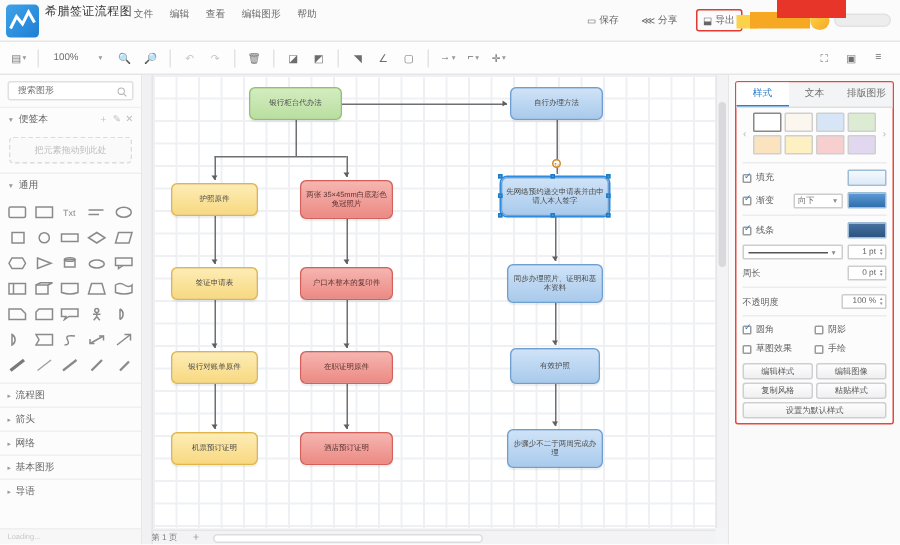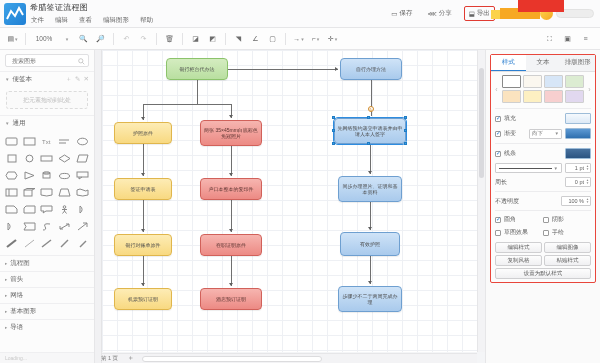--- a/index.html
+++ b/index.html
@@ -13,21 +13,21 @@
     overflow: hidden;
     -webkit-font-smoothing: antialiased;
   }
   .app { width:600px; height:363px; display:flex; flex-direction:column; position:relative; }
 
   
   .titlebar { height:28px; background:#fbfbfc; border-bottom:1px solid #e6e6e8; display:flex; align-items:flex-start; position:relative; }
   .logo { width:22px; height:22px; margin:3px 4px 0 4px; border-radius:3px;
           background:linear-gradient(135deg,#3da3e8,#1f7fd4); position:relative; overflow:hidden; flex:none; }
   .logo svg { position:absolute; left:2px; top:3px; }
-  .title-block { display:flex; flex-direction:column; justify-content:flex-start; padding-top:2px; }
+  .title-block { display:flex; flex-direction:row; justify-content:flex-start; padding-top:2px; }
   .doc-title { font-size:8px; color:#3a3a3a; line-height:11px; letter-spacing:.3px; }
   .menubar { display:flex; gap:9px; margin-top:2px; }
   .menu-item { font-size:6.5px; color:#6b6b6b; cursor:pointer; padding:1px 1px; }
 
   .title-right { margin-left:auto; display:flex; align-items:center; gap:9px; padding:6px 6px 0 0; }
   .tool-btn { display:flex; align-items:center; gap:2px; font-size:6.5px; color:#666; cursor:pointer; padding:2px 3px; border-radius:2px; }
   .tool-btn.boxed { border:1.2px solid #e03b32; padding:2px 4px; border-radius:2px; }
   .avatar-wrap { display:flex; align-items:center; gap:3px; }
   .avatar { width:13px;height:13px;border-radius:50%;background:linear-gradient(135deg,#ffd84d,#f5a623); }
   .namepill { width:38px;height:9px;border-radius:5px;background:#ededed;border:1px solid #e2e2e2; }

